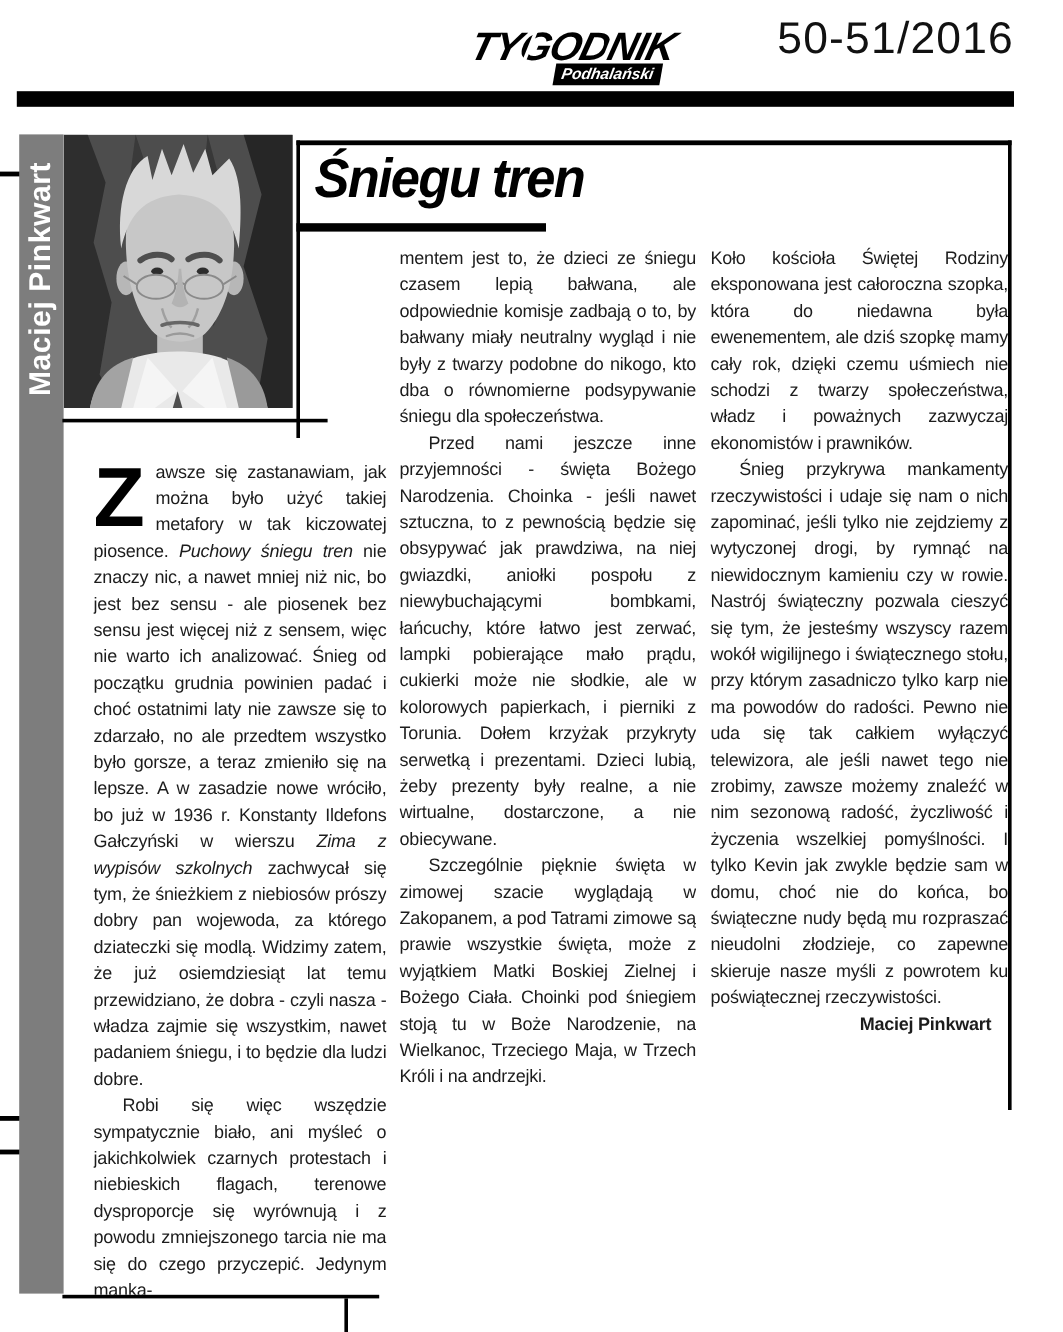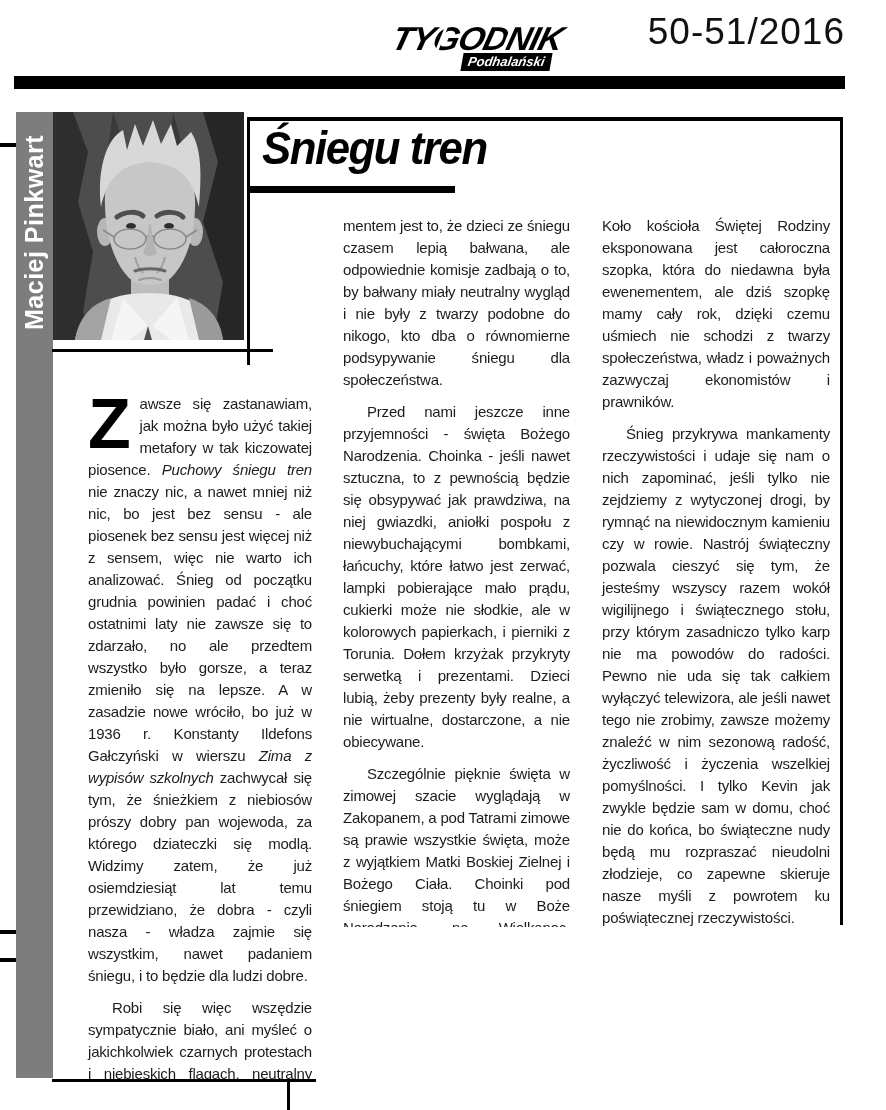--- a/index.html
+++ b/index.html
@@ -68,21 +68,21 @@
     transform:scaleX(0.95); transform-origin:left top; color:#000;
     white-space:nowrap;
   }
 
   
   .col {
     position:absolute; text-align:justify;
     font-size:15px; line-height:22px; letter-spacing:-0.2px; color:#1c1c1c;
     overflow:hidden;
   }
-  .col p { margin:10px; }
+  .col p { margin:0; }
   .col p.indent { text-indent:24px; }
   .col1 { left:78px;  top:383px; width:244px; height:696px; }
   .col2 { left:333px; top:205px; width:247px; height:722px; }
   .col3 { left:592px; top:205px; width:248px; height:722px; }
 
   .dropcap {
     float:left; font-size:70px; line-height:56px; font-weight:600;
     padding:3px 9px 0 0; color:#000;
   }
   .ital { font-style:italic; }
@@ -152,21 +152,21 @@
   <div class="rule rule-vert-photo"></div>
   <div class="rule rule-under-photo"></div>
   <div class="rule rule-bottom"></div>
   <div class="rule rule-bottom-vert"></div>
 
   <div class="headline">Śniegu tren</div>
   <div class="rule title-underline"></div>
 
   <div class="col col1">
     <p><span class="dropcap">Z</span><span>awsze się zastanawiam, jak można było użyć takiej metafory w tak kiczowatej piosence. </span><span class="ital">Puchowy śniegu tren</span><span> nie znaczy nic, a nawet mniej niż nic, bo jest bez sensu - ale piosenek bez sensu jest więcej niż z sensem, więc nie warto ich analizować. Śnieg od początku grudnia powinien padać i choć ostatnimi laty nie zawsze się to zdarzało, no ale przedtem wszystko było gorsze, a teraz zmieniło się na lepsze. A w zasadzie nowe wróciło, bo już w 1936 r. Konstanty Ildefons Gałczyński w wierszu </span><span class="ital">Zima z wypisów szkolnych</span><span> zachwycał się tym, że śnieżkiem z niebiosów prószy dobry pan wojewoda, za którego dziateczki się modlą. Widzimy zatem, że już osiemdziesiąt lat temu przewidziano, że dobra - czyli nasza - władza zajmie się wszystkim, nawet padaniem śniegu, i to będzie dla ludzi dobre.</span></p>
-    <p class="indent">Robi się więc wszędzie sympatycznie biało, ani myśleć o jakichkolwiek czarnych protestach i niebieskich flagach, neutralny dysproporcje się wyrównują i z powodu zmniejszonego tarcia nie ma się do czego przyczepić. Jedynym manka-</p>
+    <p class="indent">Robi się więc wszędzie sympatycznie biało, ani myśleć o jakichkolwiek czarnych protestach i niebieskich flagach, terenowe dysproporcje się wyrównują i z powodu zmniejszonego tarcia nie ma się do czego przyczepić. Jedynym manka-</p>
   </div>
 
   <div class="col col2">
     <p>mentem jest to, że dzieci ze śniegu czasem lepią bałwana, ale odpowiednie komisje zadbają o to, by bałwany miały neutralny wygląd i nie były z twarzy podobne do nikogo, kto dba o równomierne podsypywanie śniegu dla społeczeństwa.</p>
     <p class="indent">Przed nami jeszcze inne przyjemności - święta Bożego Narodzenia. Choinka - jeśli nawet sztuczna, to z pewnością będzie się obsypywać jak prawdziwa, na niej gwiazdki, aniołki pospołu z niewybuchającymi bombkami, łańcuchy, które łatwo jest zerwać, lampki pobierające mało prądu, cukierki może nie słodkie, ale w kolorowych papierkach, i pierniki z Torunia. Dołem krzyżak przykryty serwetką i prezentami. Dzieci lubią, żeby prezenty były realne, a nie wirtualne, dostarczone, a nie obiecywane.</p>
     <p class="indent">Szczególnie pięknie święta w zimowej szacie wyglądają w Zakopanem, a pod Tatrami zimowe są prawie wszystkie święta, może z wyjątkiem Matki Boskiej Zielnej i Bożego Ciała. Choinki pod śniegiem stoją tu w Boże Narodzenie, na Wielkanoc, Trzeciego Maja, w Trzech Króli i na andrzejki.</p>
   </div>
 
   <div class="col col3">
     <p>Koło kościoła Świętej Rodziny eksponowana jest całoroczna szopka, która do niedawna była ewenementem, ale dziś szopkę mamy cały rok, dzięki czemu uśmiech nie schodzi z twarzy społeczeństwa, władz i poważnych zazwyczaj ekonomistów i prawników.</p>

